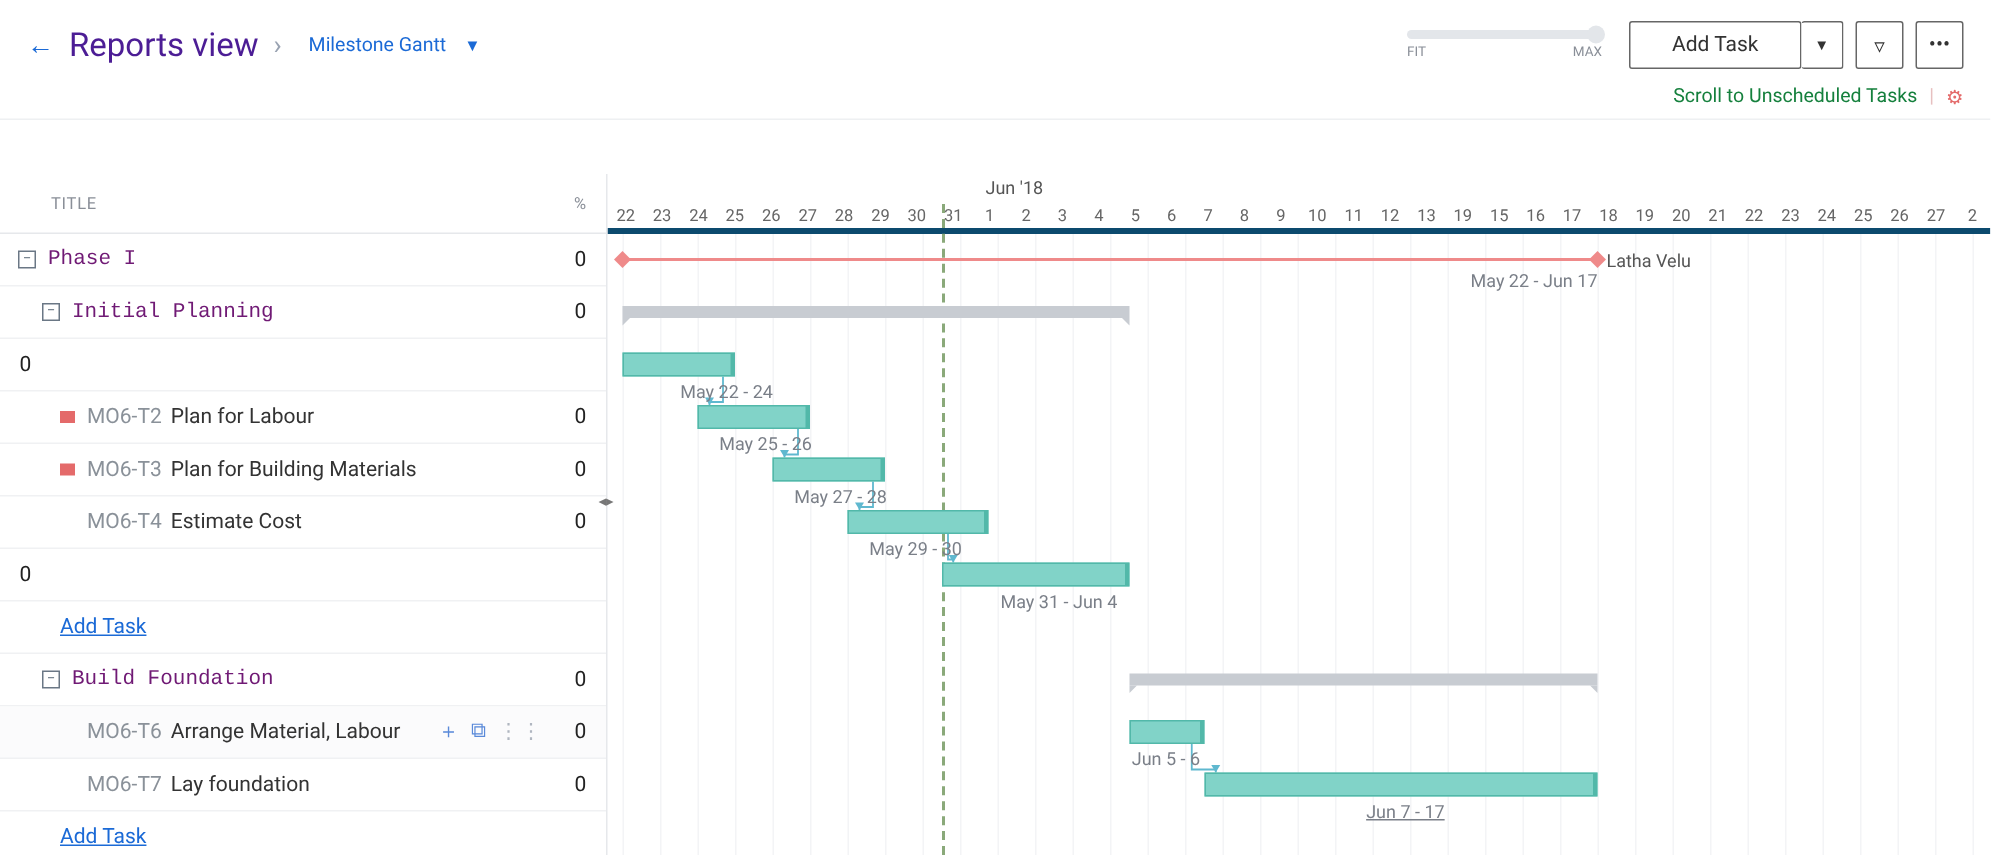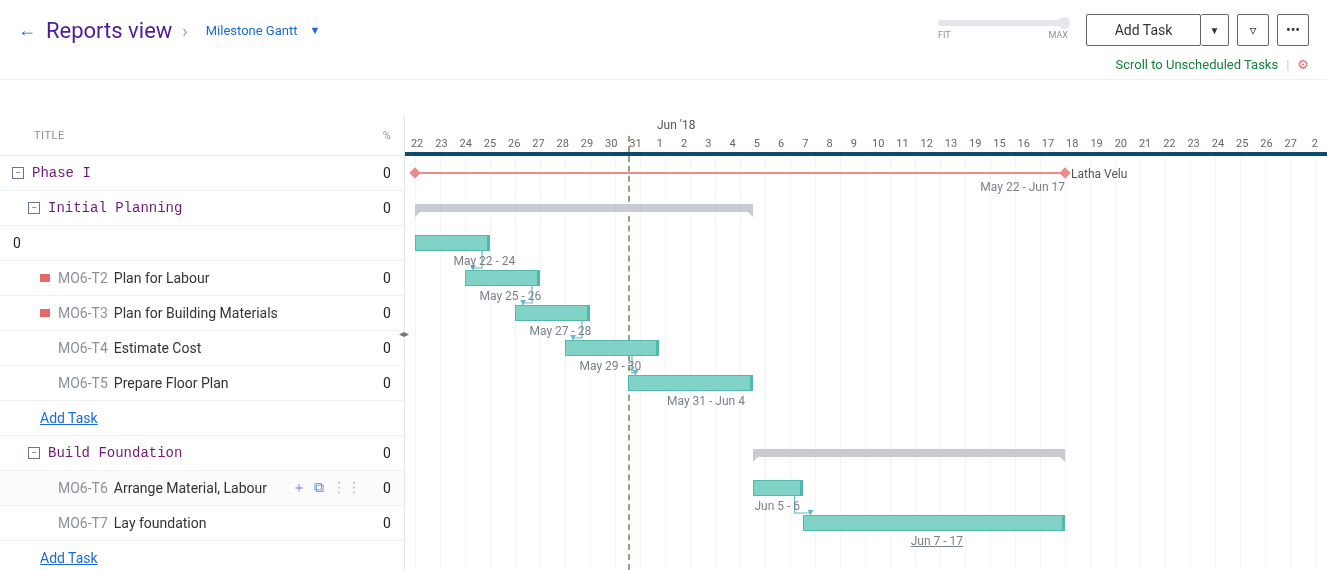--- a/index.html
+++ b/index.html
@@ -171,26 +171,20 @@
           <div class="row">
             <div class="cell">
               <span class="ind2"></span>
               <span class="ind2f" style="padding-left:18px;"></span>
               <span class="tcode">MO6-T4</span>
               <span>Estimate Cost</span>
             </div>
             <div class="pcell">0</div>
           </div>
           <div class="row">
-            <div class="cell">
-              <span class="ind2"></span>
-              <span class="ind2f" style="padding-left:18px;"></span>
-              <span class="tcode">MO6-T5</span>
-              <span>Prepare Floor Plan</span>
-            </div>
             <div class="pcell">0</div>
           </div>
           <div class="row add">
             <div class="cell">
               <span class="ind2"></span>
               <a href="#">Add Task</a>
             </div>
             <div class="pcell"></div>
           </div>
           <div class="row section">

